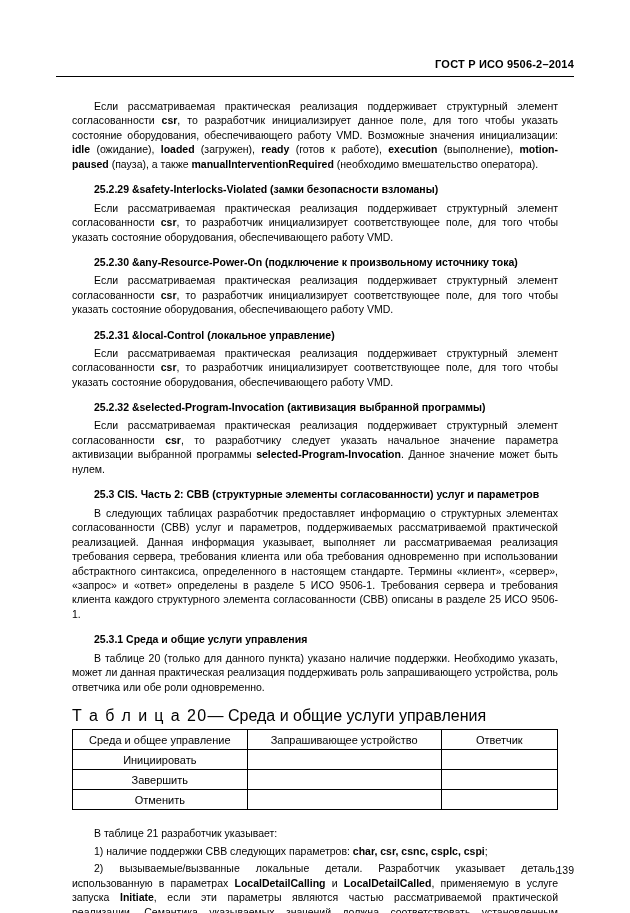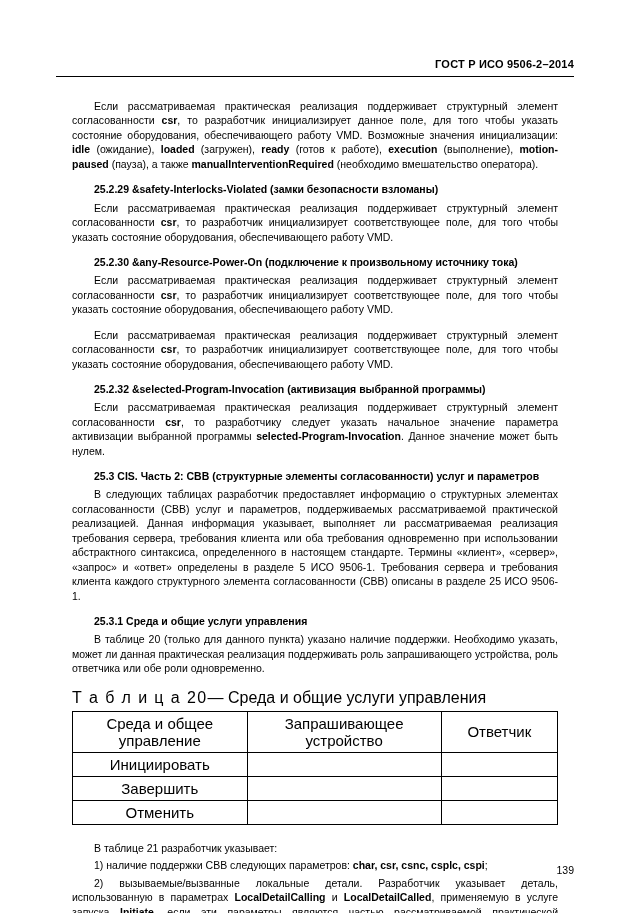--- a/index.html
+++ b/index.html
@@ -69,21 +69,21 @@
   .tbl-caption {
     font-size: 16px;
     margin: 13px 0 4px 0;
   }
   .tbl-caption .spaced {
     letter-spacing: 1.4px;
   }
   table.doc {
     border-collapse: collapse;
     width: 100%;
-    font-size: 15px;
+    font-size: 11px;
     table-layout: fixed;
   }
   table.doc th, table.doc td {
     border: 1px solid #000;
     padding: 3px 4px;
     height: 13px;
     vertical-align: middle;
   }
   table.doc th {
     text-align: center;
@@ -123,20 +123,21 @@
       <h3 class="sec">25.2.29 &amp;safety-Interlocks-Violated (замки безопасности взломаны)</h3>
       <p class="body">Если рассматриваемая практическая реализация поддерживает структурный элемент согласованности <b>csr</b>, то разработчик инициализирует соответствующее поле, для того чтобы указать состояние оборудования, обеспечивающего работу VMD.</p>
     </div>
 
     <div class="sec-wrap">
       <h3 class="sec">25.2.30 &amp;any-Resource-Power-On (подключение к произвольному источнику тока)</h3>
       <p class="body">Если рассматриваемая практическая реализация поддерживает структурный элемент согласованности <b>csr</b>, то разработчик инициализирует соответствующее поле, для того чтобы указать состояние оборудования, обеспечивающего работу VMD.</p>
     </div>
 
     <div class="sec-wrap">
+      <h3 class="sec">25.2.31 &amp;local-Control (локальное управление)</h3>
       <p class="body">Если рассматриваемая практическая реализация поддерживает структурный элемент согласованности <b>csr</b>, то разработчик инициализирует соответствующее поле, для того чтобы указать состояние оборудования, обеспечивающего работу VMD.</p>
     </div>
 
     <div class="sec-wrap">
       <h3 class="sec">25.2.32 &amp;selected-Program-Invocation (активизация выбранной программы)</h3>
       <p class="body">Если рассматриваемая практическая реализация поддерживает структурный элемент согласованности <b>csr</b>, то разработчику следует указать начальное значение параметра активизации выбранной программы <b>selected-Program-Invocation</b>. Данное значение может быть нулем.</p>
     </div>
 
     <div class="sec-wrap">
       <h3 class="sec">25.3 CIS. Часть 2: CBB (структурные элементы согласованности) услуг и параметров</h3>

